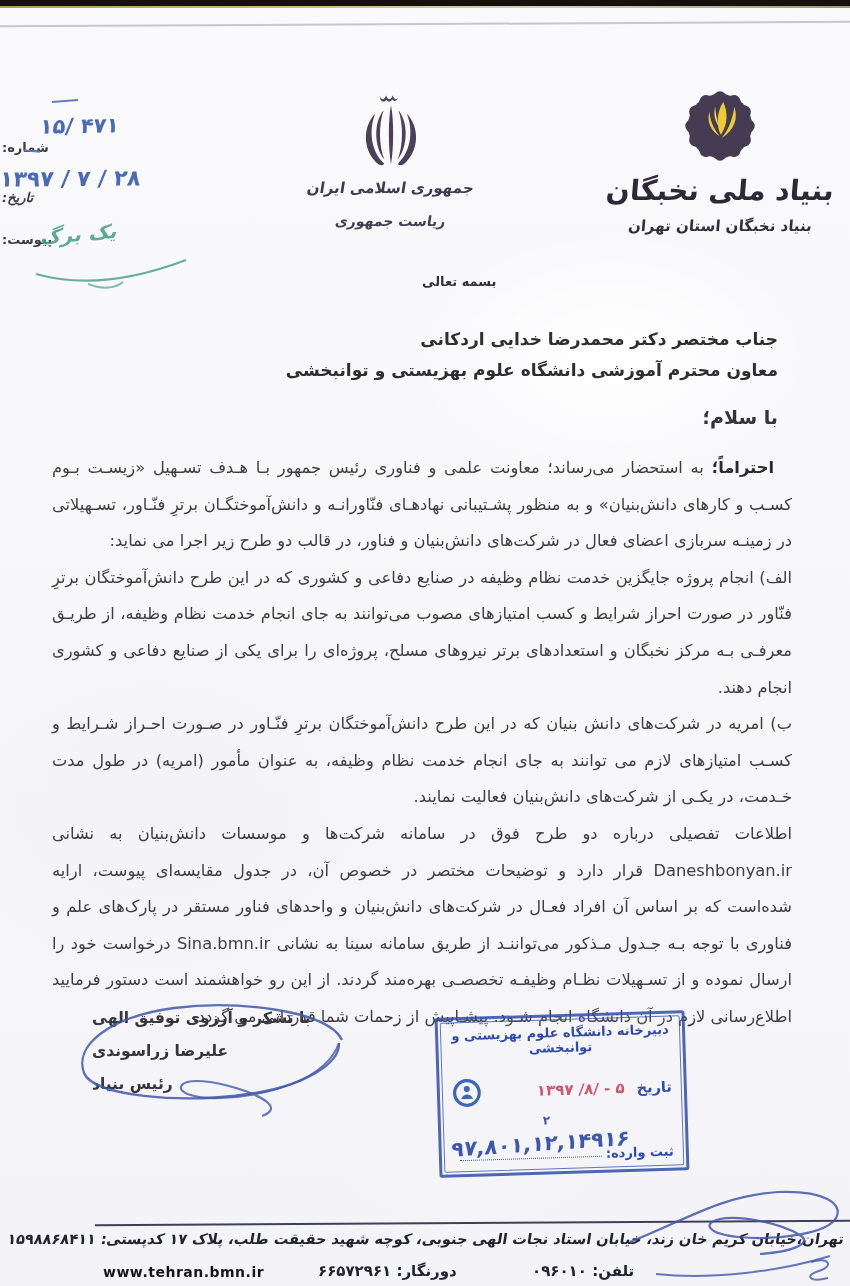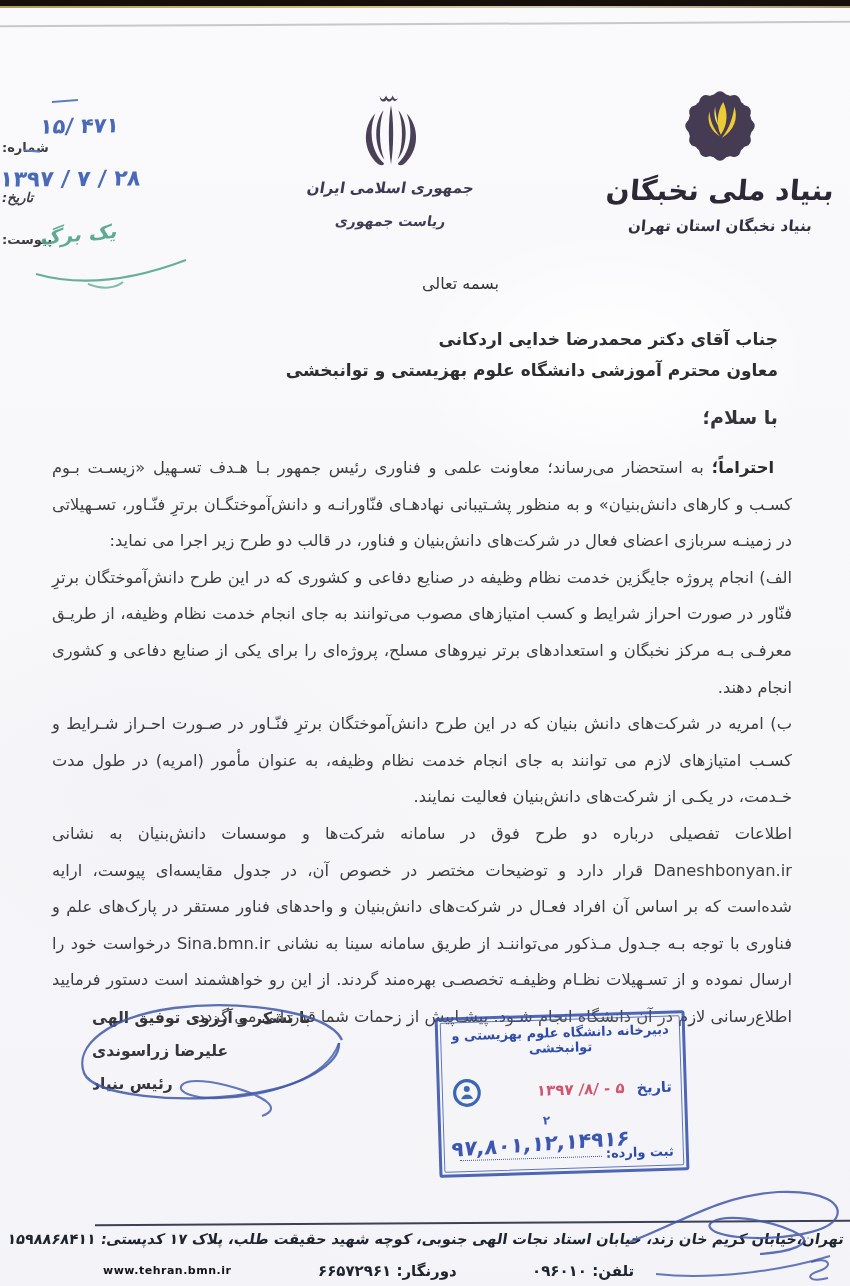--- a/index.html
+++ b/index.html
@@ -36,21 +36,21 @@
   
   .gov-block { position:absolute; left:288px; top:88px; width:205px; text-align:center; }
   .gov-name { font-size:15px; font-weight:bold; color:#3e3850; transform:skewX(-9deg); margin-top:3px; }
   .gov-sub { font-size:14px; font-weight:bold; color:#433d54; transform:skewX(-9deg); margin-top:16px; }
 
   
   .org-block { position:absolute; left:600px; top:86px; width:240px; text-align:center; }
   .org-name { font-size:28px; font-weight:bold; color:#2c2836; transform:skewX(-5deg); margin-top:4px; letter-spacing:1px; }
   .org-sub { font-size:15px; font-weight:bold; color:#322e3e; transform:skewX(-5deg); margin-top:10px; }
 
-  .besmele { position:absolute; left:422px; top:274px; font-size:16px; font-weight:normal; color:#333338; direction:rtl; }
+  .besmele { position:absolute; left:422px; top:274px; font-size:13px; font-weight:bold; color:#333338; direction:rtl; }
 
   .recipient { position:absolute; right:72px; top:324px; direction:rtl; text-align:right;
     font-size:17px; font-weight:bold; color:#2e2e31; line-height:31px; }
   .salutation { position:absolute; right:72px; top:406px; direction:rtl; font-size:19px; font-weight:bold; color:#333338; }
 
   
   .body-text { position:absolute; right:58px; left:52px; top:450px; direction:rtl;
     text-align:justify; font-size:16.3px; line-height:36.6px; color:#3e3e41; }
   .body-text p { margin:0; }
   .body-text p.first { text-indent:18px; }
@@ -75,21 +75,21 @@
   .stamp-reglabel { font-size:13px; font-weight:bold; color:#2f4ca8; white-space:nowrap; }
   .stamp-dots { flex:1; border-bottom:1.6px dotted #3b57b2; margin:0 4px 4px 6px; }
   .stamp-regvalue { position:absolute; left:10px; bottom:16px; font-size:21px; color:#3b57b2; font-weight:bold;
     letter-spacing:1px; transform:skewX(-9deg) rotate(-2deg); direction:ltr; white-space:nowrap; }
   .stamp-regsup { position:absolute; left:102px; bottom:44px; font-size:12px; color:#3b57b2; font-weight:bold; }
 
   
   .footer-line { position:absolute; left:95px; right:0; top:1222px; height:2px; background:#3c4156; transform:rotate(-0.35deg); }
   .footer-address { position:absolute; left:100px; right:6px; top:1231px; text-align:center; direction:rtl;
     font-size:14.5px; font-weight:bold; color:#20242e; transform:skewX(-9deg); white-space:nowrap; }
-  .footer-web { position:absolute; left:103px; top:1264px; font-size:11px; font-weight:bold; color:#14141a; letter-spacing:.5px; }
+  .footer-web { position:absolute; left:103px; top:1264px; font-size:14px; font-weight:bold; color:#14141a; letter-spacing:.5px; }
   .footer-fax { position:absolute; left:318px; top:1262px; direction:rtl; font-size:15px; font-weight:bold; color:#20242e; }
   .footer-phone { position:absolute; left:532px; top:1262px; direction:rtl; font-size:15px; font-weight:bold; color:#20242e; }
   .footer-scribble { position:absolute; left:628px; top:1178px; pointer-events:none; }
 </style>
 </head>
 <body>
 
 <div class="page">
 
   <div class="scan-topbar"></div>
@@ -148,21 +148,21 @@
         <path d="M44 26 C42 34 43 42 48 50 C46 40 44 32 44 26 Z" fill="#f6e06a"></path>
       </g>
     </svg>
     <div class="org-name">بنیاد ملی نخبگان</div>
     <div class="org-sub">بنیاد نخبگان استان تهران</div>
   </div>
 
   <div class="besmele">بسمه تعالی</div>
 
   <div class="recipient">
-    <div>جناب آقای دکتر محمدرضا خدایی اردکانی</div>
+    <div>جناب مختصر دکتر محمدرضا خدایی اردکانی</div>
     <div>معاون محترم آموزشی دانشگاه علوم بهزیستی و توانبخشی</div>
   </div>
 
   <div class="salutation">با سلام؛</div>
 
   <div class="body-text">
     <p class="first"><strong>احتراماً؛</strong><span> به استحضار می‌رساند؛ معاونت علمی و فناوری رئیس جمهور بـا هـدف تسـهیل «زیسـت بـوم کسـب و کارهای دانش‌بنیان» و به منظور پشـتیبانی نهادهـای فنّاورانـه و دانش‌آموختگـان برترِ فنّـاور، تسـهیلاتی در زمینـه سربازی اعضای فعال در شرکت‌های دانش‌بنیان و فناور، در قالب دو طرح زیر اجرا می نماید:</span></p>
     <p>الف) انجام پروژه جایگزین خدمت نظام وظیفه در صنایع دفاعی و کشوری که در این طرح دانش‌آموختگان برترِ فنّاور در صورت احراز شرایط و کسب امتیازهای مصوب می‌توانند به جای انجام خدمت نظام وظیفه، از طریـق معرفـی بـه مرکز نخبگان و استعدادهای برتر نیروهای مسلح، پروژه‌ای را برای یکی از صنایع دفاعی و کشوری انجام دهند.</p>
     <p>ب) امریه در شرکت‌های دانش بنیان که در این طرح دانش‌آموختگان برترِ فنّـاور در صـورت احـراز شـرایط و کسـب امتیازهای لازم می توانند به جای انجام خدمت نظام وظیفه، به عنوان مأمور (امریه) در طول مدت خـدمت، در یکـی از شرکت‌های دانش‌بنیان فعالیت نمایند.</p>
     <p><span>اطلاعات تفصیلی درباره دو طرح فوق در سامانه شرکت‌ها و موسسات دانش‌بنیان به نشانی </span><span>Daneshbonyan.ir</span><span> قرار دارد و توضیحات مختصر در خصوص آن، در جدول مقایسه‌ای پیوست، ارایه شده‌است که بر اساس آن افراد فعـال در شرکت‌های دانش‌بنیان و واحدهای فناور مستقر در پارک‌های علم و فناوری با توجه بـه جـدول مـذکور می‌تواننـد از طریق سامانه سینا به نشانی </span><span>Sina.bmn.ir</span><span> درخواست خود را ارسال نموده و از تسـهیلات نظـام وظیفـه تخصصـی بهره‌مند گردند. از این رو خواهشمند است دستور فرمایید اطلاع‌رسانی لازم در آن دانشگاه انجام شـود. پیشـاپیش از زحمات شما قدردانی می گردد.</span></p>

